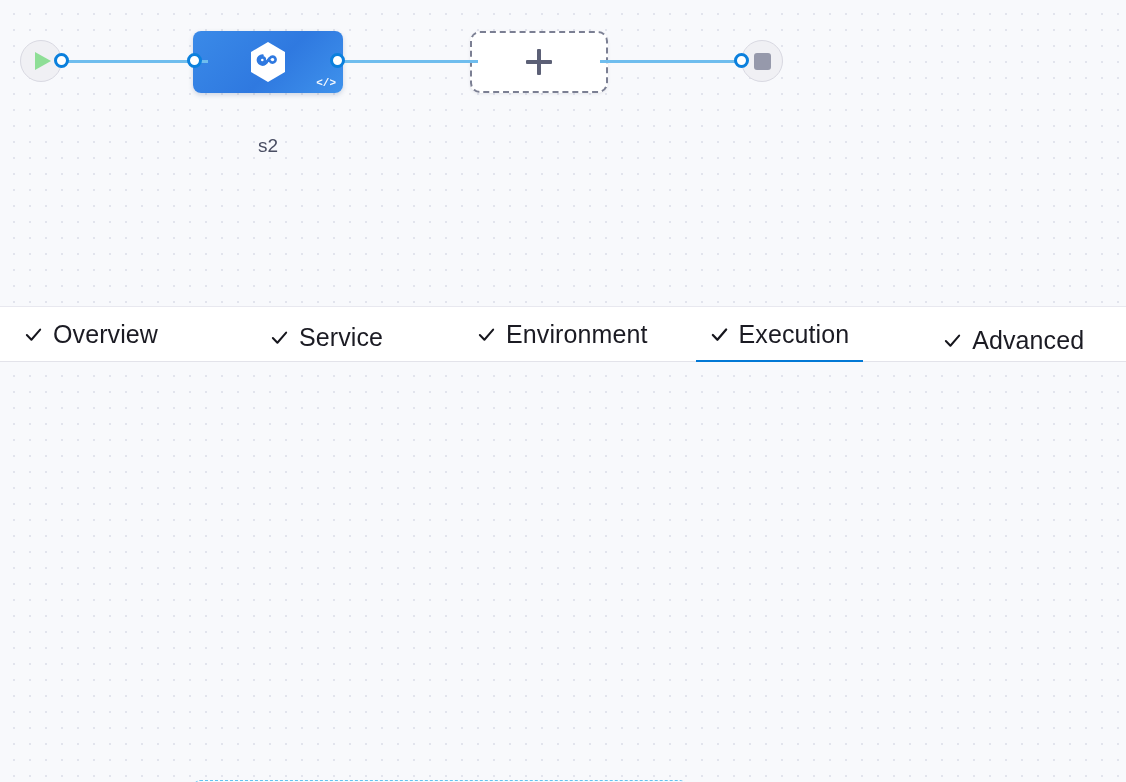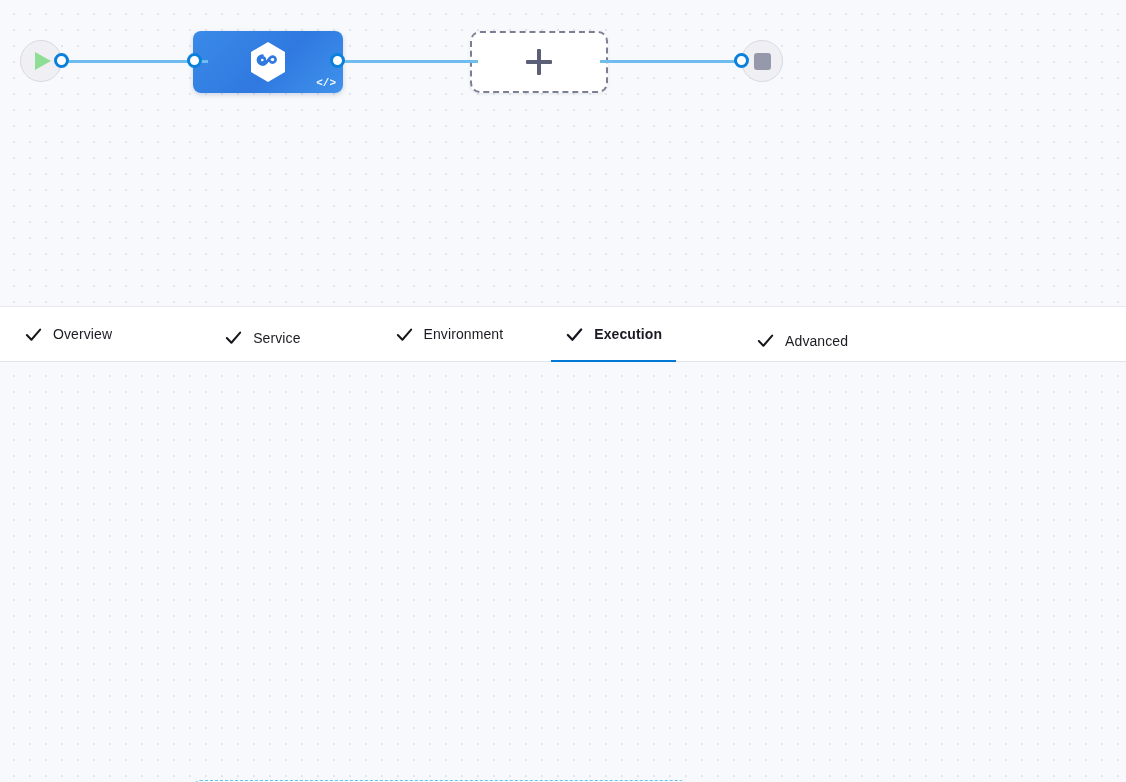--- a/index.html
+++ b/index.html
@@ -32,24 +32,24 @@
     border-bottom: 1px solid #e3e3ea;
     display: flex; align-items: center;
   }
   .tab {
     display: flex; align-items: center; gap: 10px;
     height: 55px; padding: 0 6px;
     position: relative;
     cursor: pointer;
   }
   .tab .tab-label {
-    font-size: 14px; color: #1b1b23; letter-spacing: .1px;
+    font-size: 25px; color: #1b1b23; letter-spacing: .1px;
     white-space: nowrap;
   }
-  .tab.active .tab-label { font-weight: bold; }
+  .tab.active .tab-label { font-weight: normal; }
   .tab .check { width: 19px; height: 19px; flex: none; display:block; }
   .tab.active::after {
     content: ""; position: absolute; left: 0; right: 0; bottom: -1px;
     height: 3px; background: #0278d5;
   }
 
   
   .nd { position: absolute; }
   .port {
     position: absolute; width: 15px; height: 15px; border-radius: 50%;
@@ -138,20 +138,21 @@
       <svg width="40" height="44" viewBox="0 0 40 44">
         <polygon points="20,2 37,12 37,32 20,42 3,32 3,12" fill="#ffffff"></polygon>
         <path d="M14.5 15.5c-2.6 0-4.6 2-4.6 4.5s2 4.5 4.6 4.5c1.6 0 2.7-.8 3.8-2l3.4-4.2c.9-1.1 1.7-1.7 2.8-1.7 1.8 0 3.1 1.4 3.1 3s-1.3 3-3.1 3c-1.1 0-1.9-.6-2.8-1.7" fill="none" stroke="#2f79e0" stroke-width="2.6" stroke-linecap="round"></path>
         <path d="M14.5 24.5c1.6 0 2.7-.8 3.8-2l3.4-4.2" fill="none" stroke="#2f79e0" stroke-width="2.6" stroke-linecap="round"></path>
         <circle cx="14.3" cy="20" r="2.6" fill="none" stroke="#2f79e0" stroke-width="2.6"></circle>
       </svg>
       <span class="codebadge">&lt;/&gt;</span>
     </div>
     <div class="port" style="left:187px; top:53px;"></div>
     <div class="port" style="left:330px; top:53px;"></div>
+    <div class="nodelabel" style="left:193px; top:130px; width:150px;">s2</div>
 
     <div class="add-node" style="left:470px; top:31px; width:138px; height:62px;">
       <div class="plus"></div>
     </div>
 
     <div class="nd" style="left:741px; top:40px;">
       <div class="terminal">
         <div class="stop-sq"></div>
       </div>
       <div class="port" style="left:-7px; top:13px;"></div>

